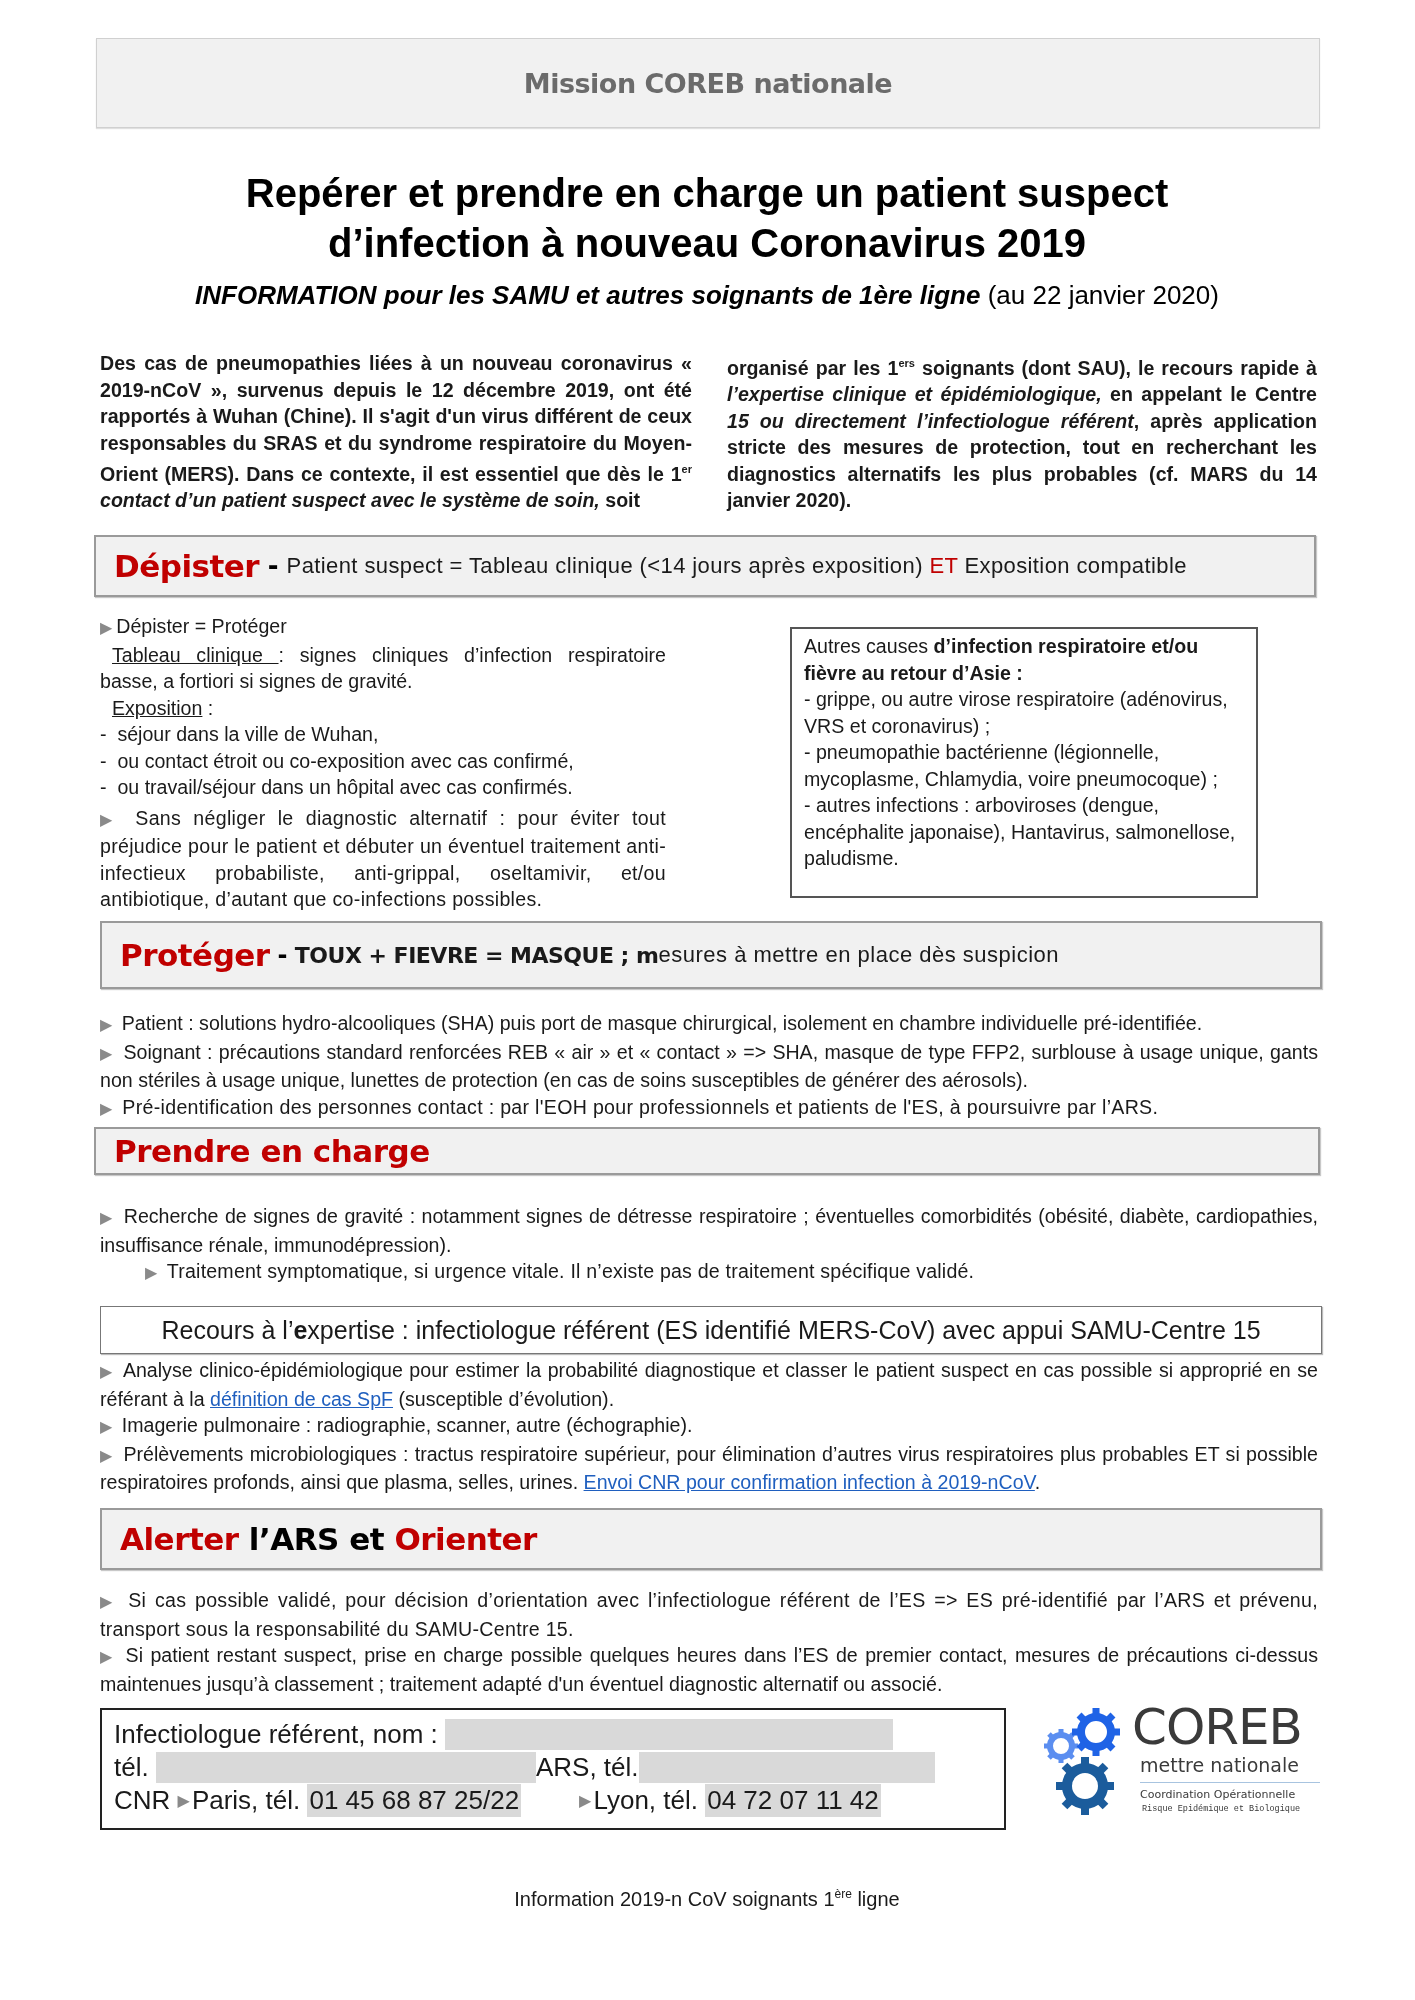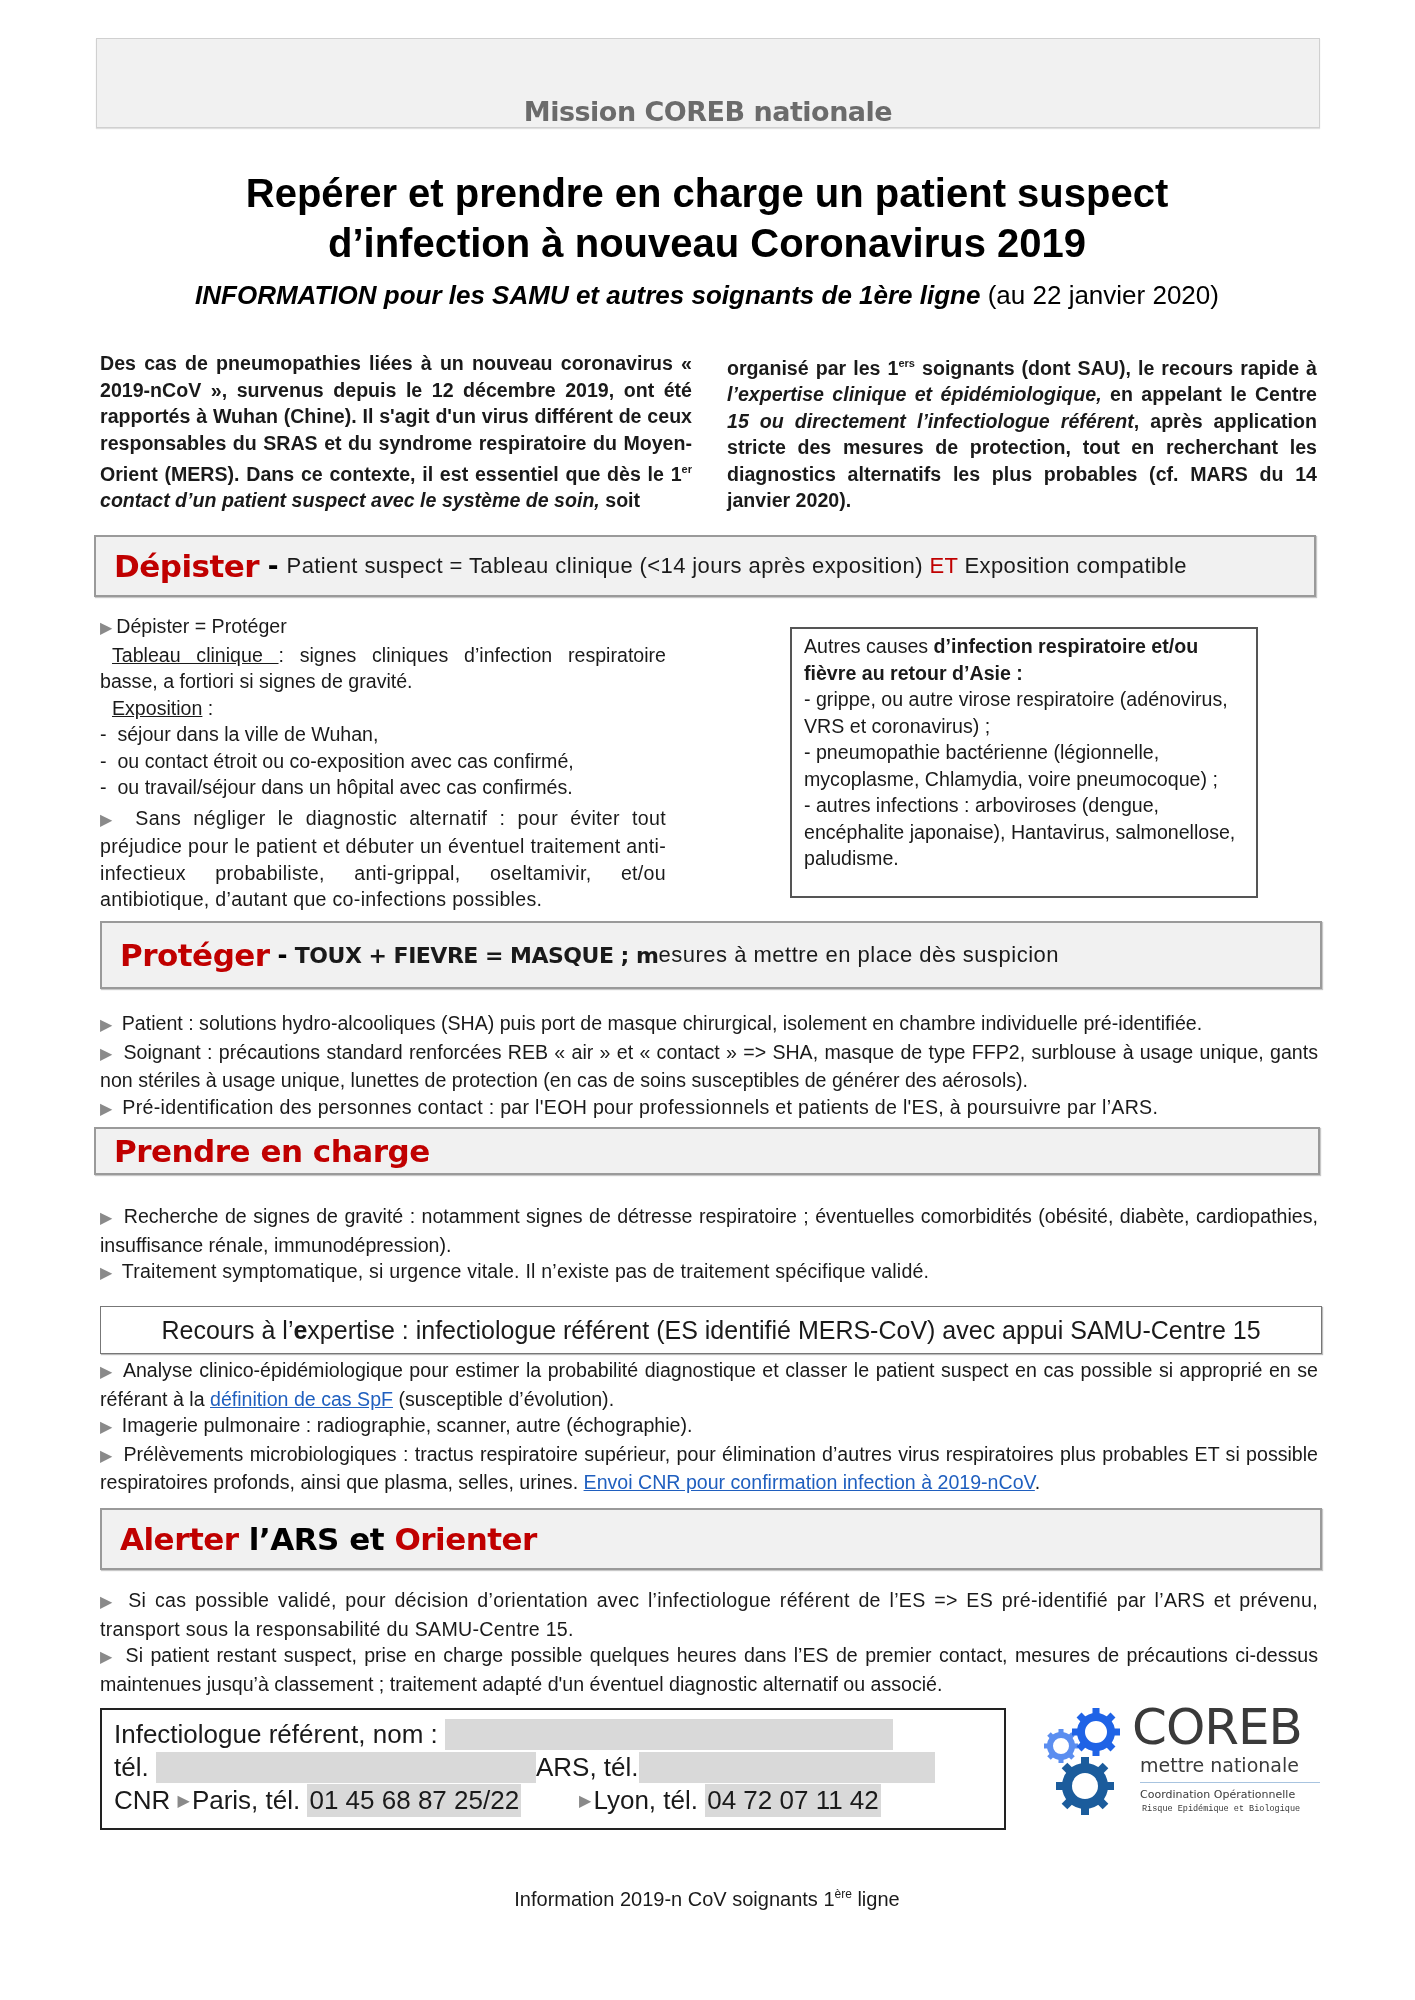--- a/index.html
+++ b/index.html
@@ -1,18 +1,18 @@
 <!DOCTYPE html>
 <html><head>
 <meta charset="utf-8">
 <style>
   html, body { margin: 0; padding: 0; background: #ffffff; }
   body { width: 1415px; height: 2000px; position: relative; overflow: hidden; font-family: "Liberation Sans", sans-serif; color: #1a1a1a; }
   .abs { position: absolute; }
-  .banner { left: 96px; top: 38px; width: 1222px; height: 88px; background: #f1f1f1; border: 1px solid #d0d0d0; box-shadow: 0 1px 1px #e0e0e0; display: flex; align-items: flex-end; justify-content: center; }
+  .banner { left: 96px; top: 38px; width: 1222px; height: 88px; background: #f1f1f1; border: 1px solid #d0d0d0; box-shadow: 0 1px 1px #e0e0e0; display: flex; align-items: center; justify-content: center; }
   .banner span { font-family: "DejaVu Sans", sans-serif; font-weight: bold; font-size: 27px; color: #6b6b6b; letter-spacing: -0.5px; }
   .title { left: 96px; width: 1222px; text-align: center; font-weight: bold; font-size: 40px; line-height: 50px; color: #000; }
   .subtitle { left: 96px; width: 1222px; top: 280px; text-align: center; font-size: 26px; color: #000; }
   .subtitle b { font-style: italic; }
   .intro { top: 350px; width: 592px; font-size: 19.6px; line-height: 26.5px; text-align: justify; }
   .intro p { margin: 0; font-weight: bold; }
   .secbox { background: #f1f1f1; border: 2px solid #9a9a9a; box-shadow: 1px 1px 1px #c8c8c8; display: flex; align-items: center; }
   .sechead { font-family: "DejaVu Sans", sans-serif; font-weight: bold; font-size: 31px; color: #c00000; letter-spacing: -0.5px; }
   .sechead-black { font-family: "DejaVu Sans", sans-serif; font-weight: bold; font-size: 31px; color: #000; letter-spacing: -0.5px; }
   .secdesc { font-size: 22px; color: #1a1a1a; letter-spacing: 0.4px; }
@@ -88,21 +88,21 @@
   <p><span class="tri">▶</span> <span>Soignant : précautions standard renforcées REB « air » et « contact » =&gt; SHA, masque de type FFP2, surblouse à usage unique, gants non stériles à usage unique, lunettes de protection (en cas de soins susceptibles de générer des aérosols).</span></p>
   <p style="letter-spacing:0.3px;"><span class="tri">▶</span> <span>Pré-identification des personnes contact : par l'EOH pour professionnels et patients de l'ES, à poursuivre par l’ARS.</span></p>
 </div>
 
 <div class="abs secbox" style="left:94px; top:1127px; width:1226px; height:48px; padding-left:18px; box-sizing:border-box;">
   <span class="sechead">Prendre en charge</span>
 </div>
 
 <div class="abs body-text" style="left:100px; top:1203px; width:1218px;">
   <p><span class="tri">▶</span> <span>Recherche de signes de gravité : notamment signes de détresse respiratoire ; éventuelles comorbidités (obésité, diabète, cardiopathies, insuffisance rénale, immunodépression).</span></p>
-  <p style="letter-spacing:0.2px;"><span class="tri">▶</span> <span>Traitement symptomatique, si urgence vitale. Il n’existe pas de traitement spécifique validé.</span></p>
+  <p style="letter-spacing:0.2px;margin-left:45px;"><span class="tri">▶</span> <span>Traitement symptomatique, si urgence vitale. Il n’existe pas de traitement spécifique validé.</span></p>
 </div>
 
 <div class="abs recours">
   <span>Recours à l’</span>
     <b>e</b>
     <span>xpertise : infectiologue référent (ES identifié MERS-CoV) avec appui SAMU-Centre 15</span>
 </div>
 
 <div class="abs body-text" style="left:100px; top:1357px; width:1218px;">
   <p><span class="tri">▶</span> <span>Analyse clinico-épidémiologique pour estimer la probabilité diagnostique et classer le patient suspect en cas possible si approprié en se référant à la </span><a class="link" href="#">définition de cas SpF</a><span> (susceptible d’évolution).</span></p>

